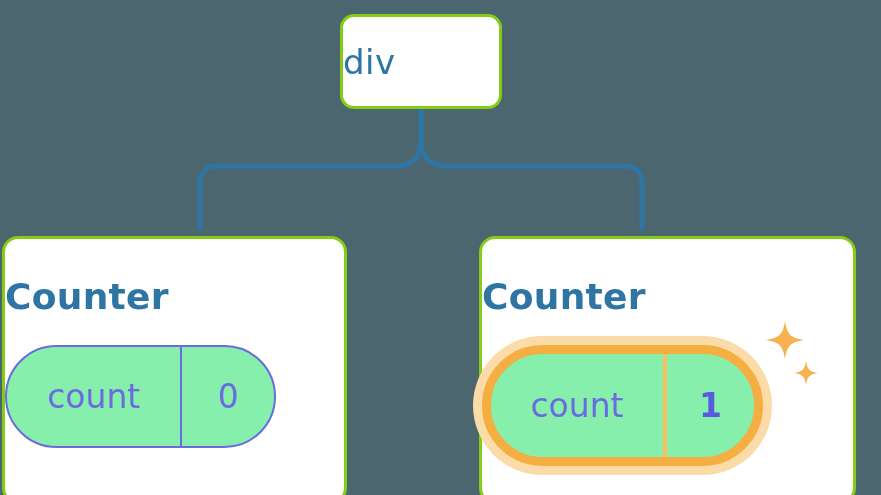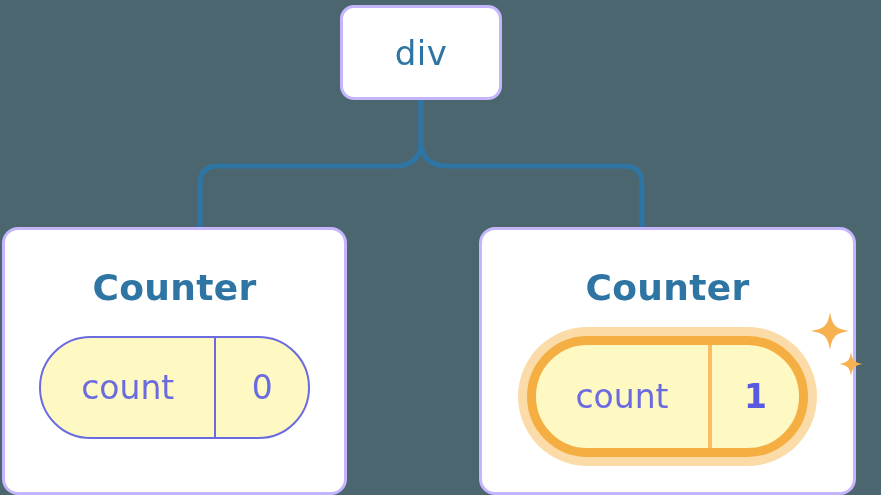--- a/index.html
+++ b/index.html
@@ -29,26 +29,27 @@
     width: 881px;
     height: 495px;
     z-index: 1;
   }
 
   
   .node {
     position: absolute;
     z-index: 2;
     background: #ffffff;
-    border: 3px solid #c4b5fd;
+    border: 3px solid #84cc16;
     border-radius: 14px;
     box-sizing: border-box;
     display: flex;
     flex-direction: column;
-    align-items: center;
+    align-items: flex-start;
+    margin-top: 9px;
   }
 
   
   .node-root {
     left: 340px;
     top: 5px;
     width: 162px;
     height: 95px;
     justify-content: center;
   }
@@ -82,21 +83,21 @@
   .pill-wrap {
     position: relative;
     display: inline-block;
   }
   .pill {
     position: relative;
     display: flex;
     align-items: stretch;
     box-sizing: border-box;
     border-radius: 999px;
-    background: #fef9c3;
+    background: #86efac;
     overflow: hidden;
   }
   .pill-cell {
     display: flex;
     align-items: center;
     justify-content: center;
     box-sizing: border-box;
   }
   .pill-key   { font-size: 33px; }
   .pill-value { font-size: 33px; }

